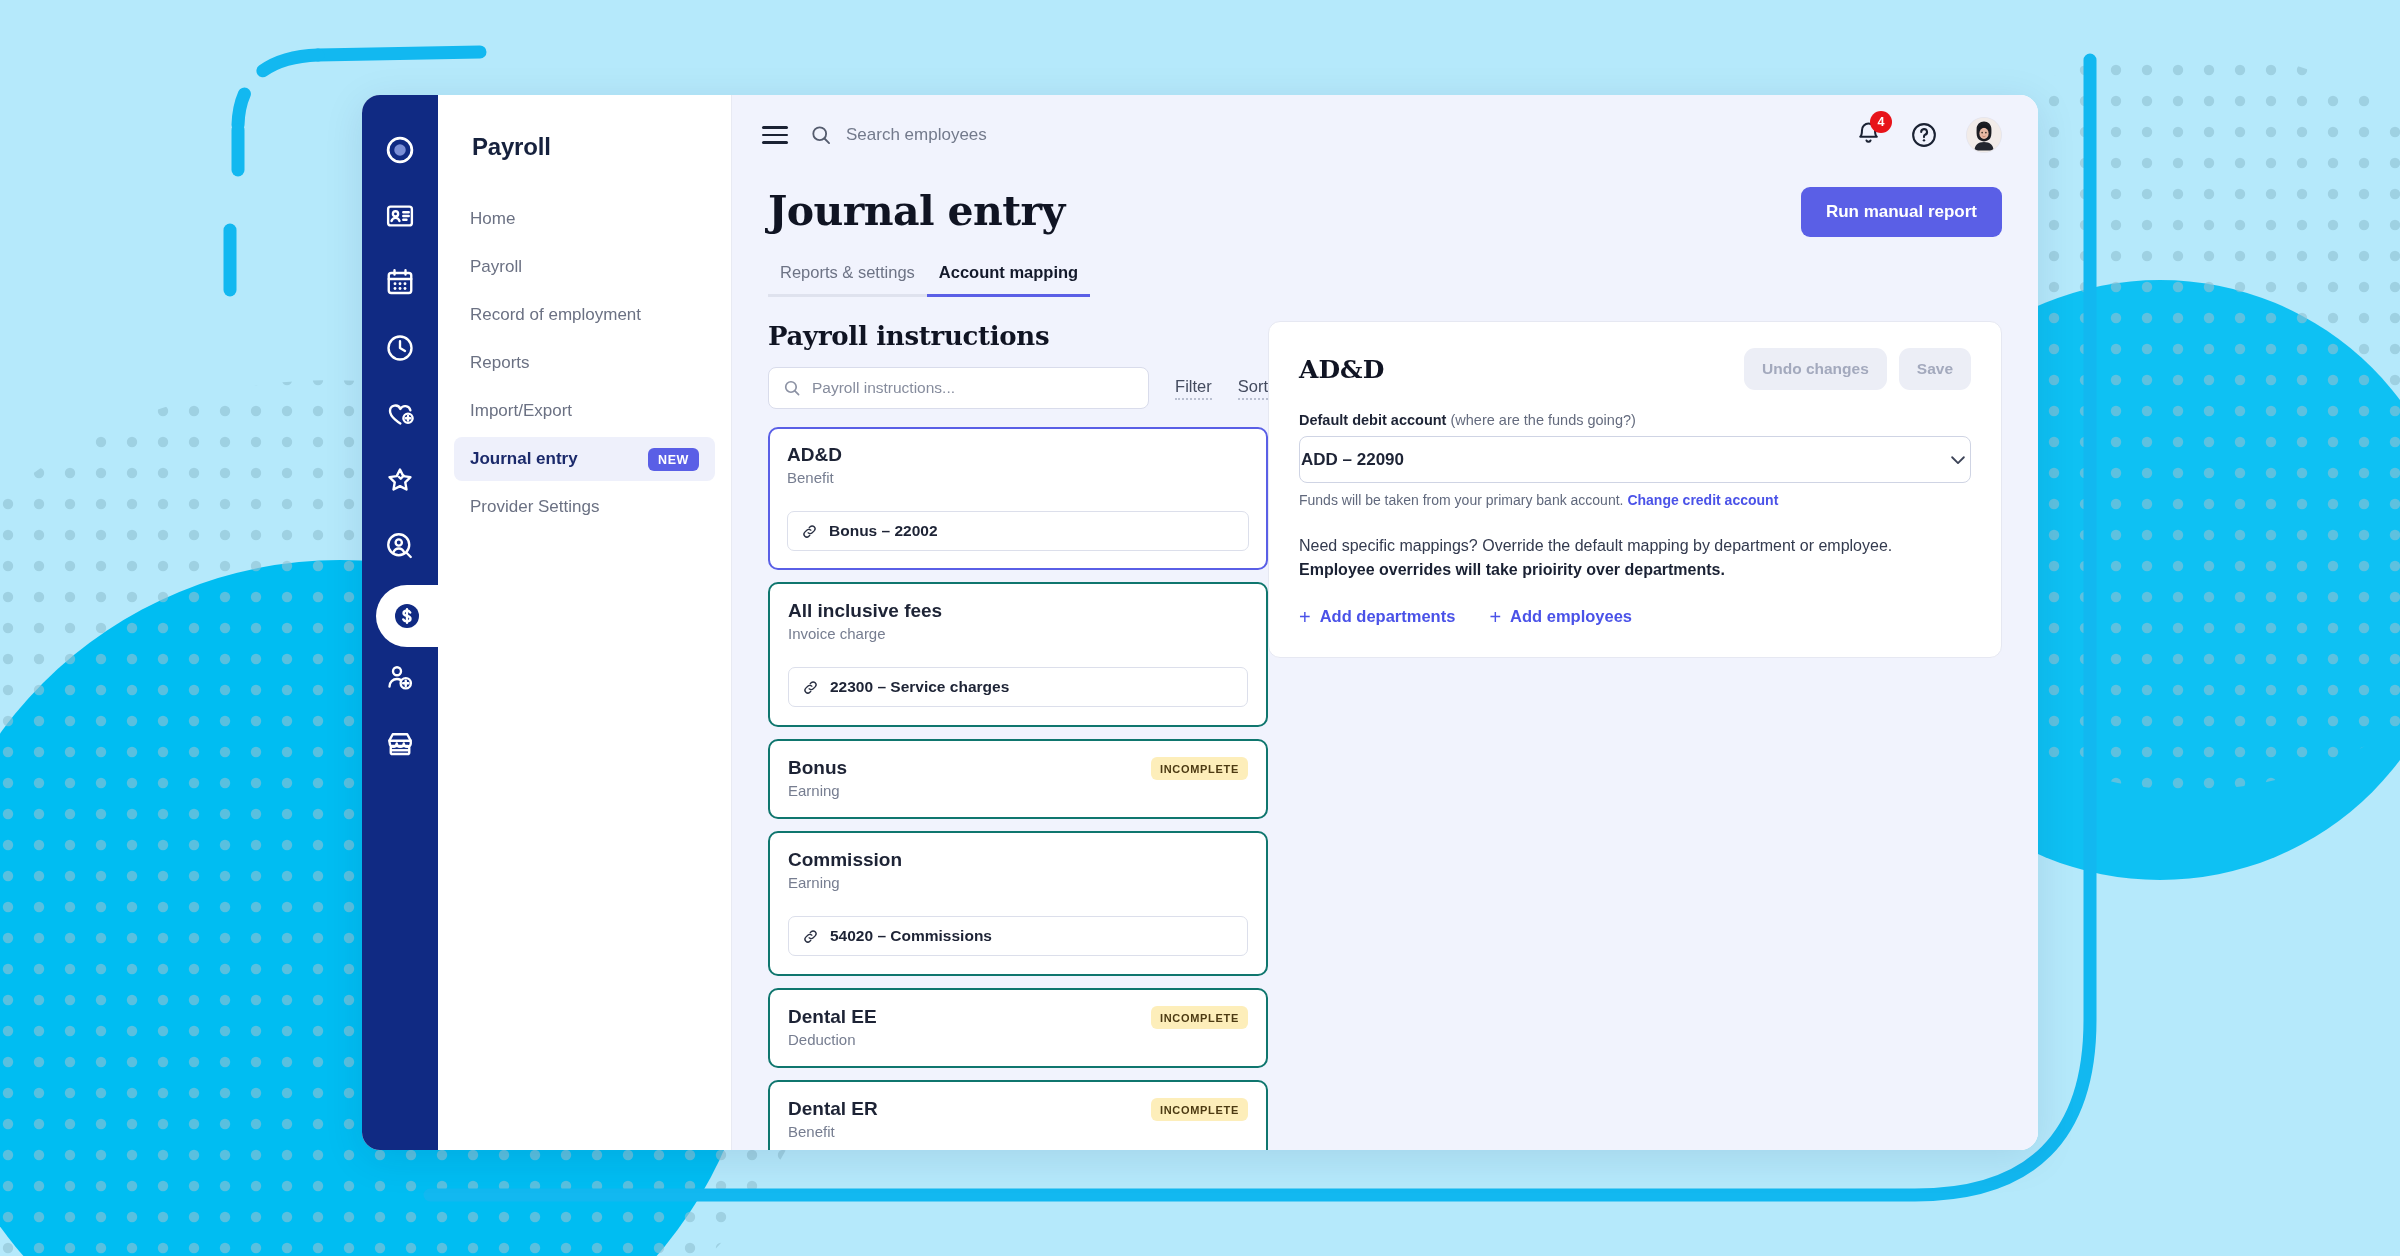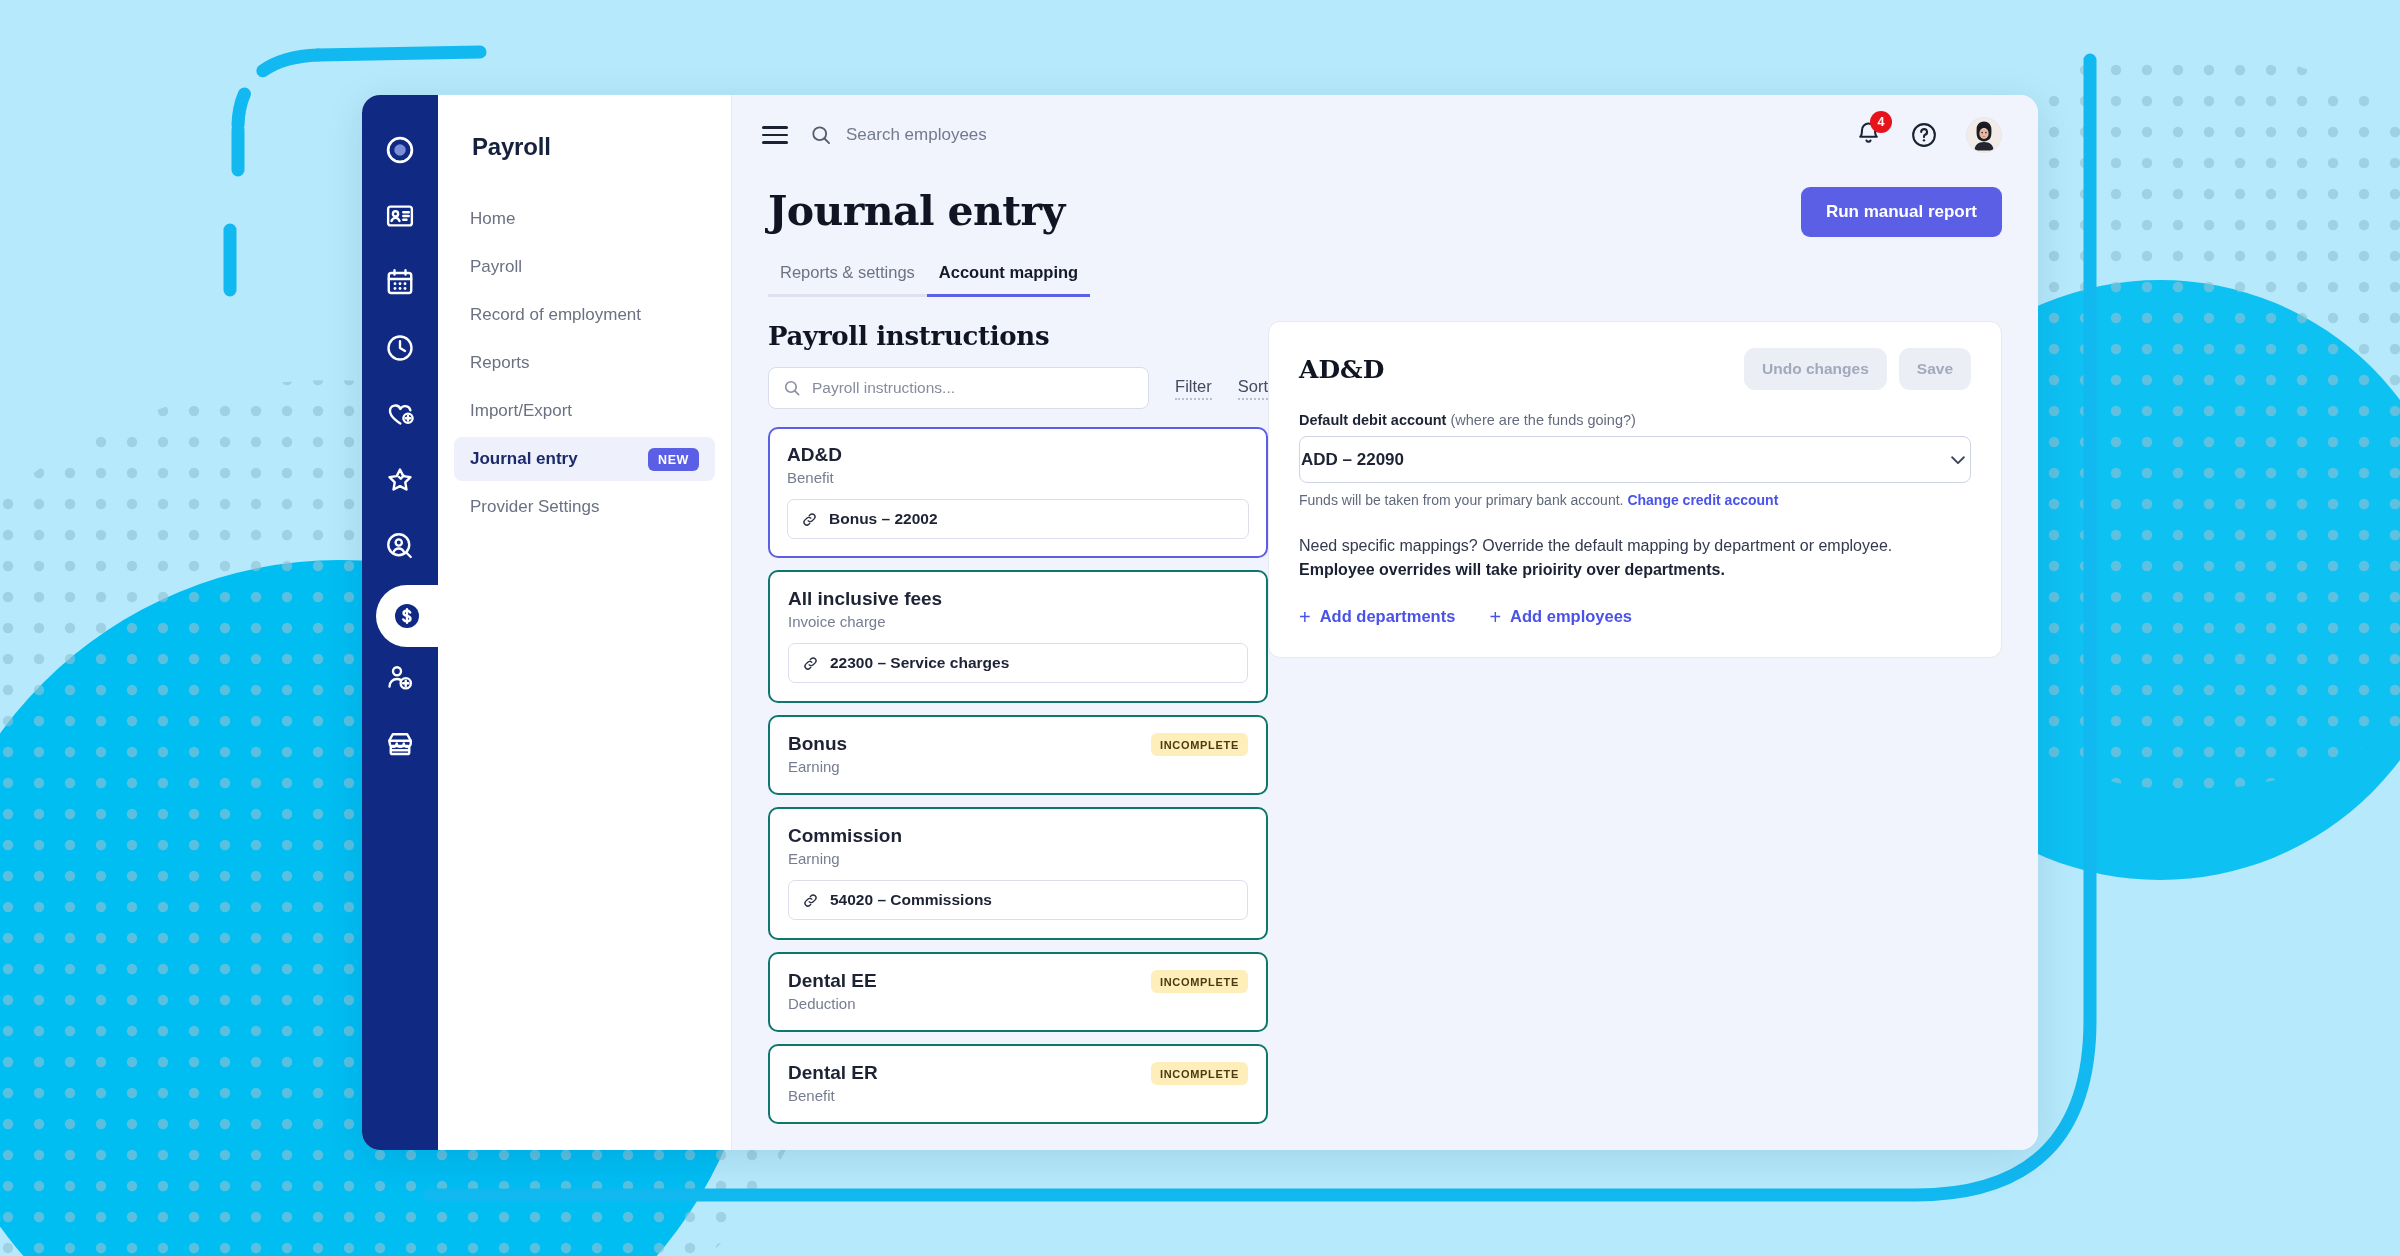--- a/index.html
+++ b/index.html
@@ -155,21 +155,21 @@
   .card.selected { border: 2px solid #5a5fe6; padding: 15px 17px 17px 17px; }
   .card-top { display: flex; align-items: flex-start; justify-content: space-between; }
   .card-name { font-size: 19px; font-weight: 700; color: #1d2335; }
   .card-sub { font-size: 15px; color: #767d90; margin-top: 3px; }
   .badge-incomplete {
     background: #fdeeba; color: #4c3a12; font-size: 11px; font-weight: 700;
     letter-spacing: .7px; border-radius: 6px; padding: 6px 9px 5px;
     white-space: nowrap;
   }
   .acct-chip {
-    margin-top: 13px; height: 40px; border: 1px solid #dcdfeb; border-radius: 7px;
+    margin-top: 25px; height: 40px; border: 1px solid #dcdfeb; border-radius: 7px;
     display: flex; align-items: center; gap: 11px; padding: 0 13px;
     font-size: 15.5px; font-weight: 700; color: #1d2335; background: #fff;
   }
 
   
   .panel {
     flex: 1; background: #fff; border: 1px solid #e6e8f2; border-radius: 12px;
     padding: 26px 30px 30px 30px; align-self: flex-start;
   }
   .panel-head { display: flex; align-items: center; justify-content: space-between; margin-bottom: 22px; }

